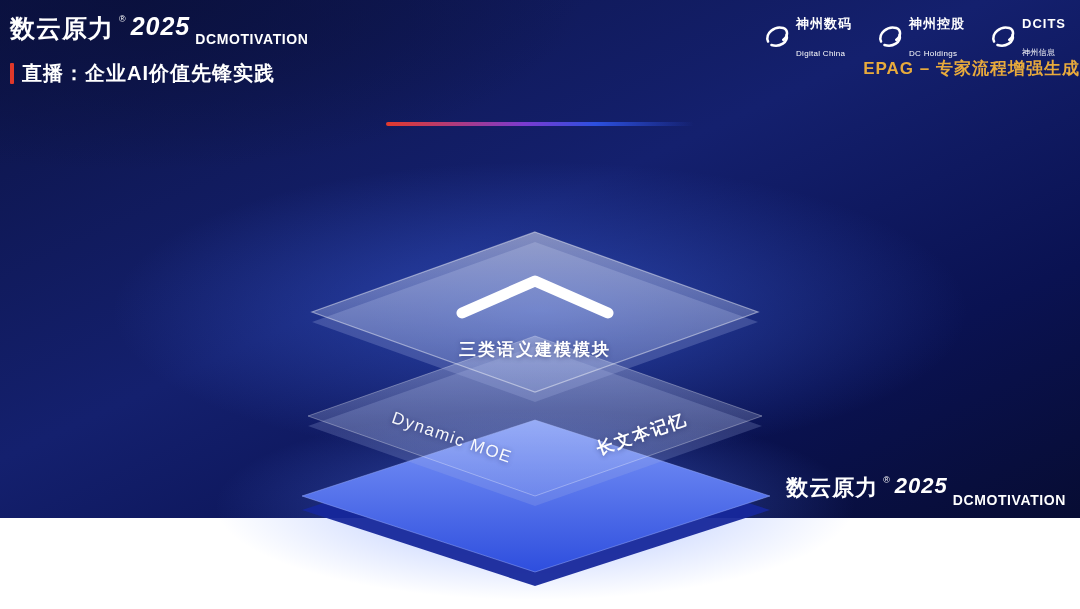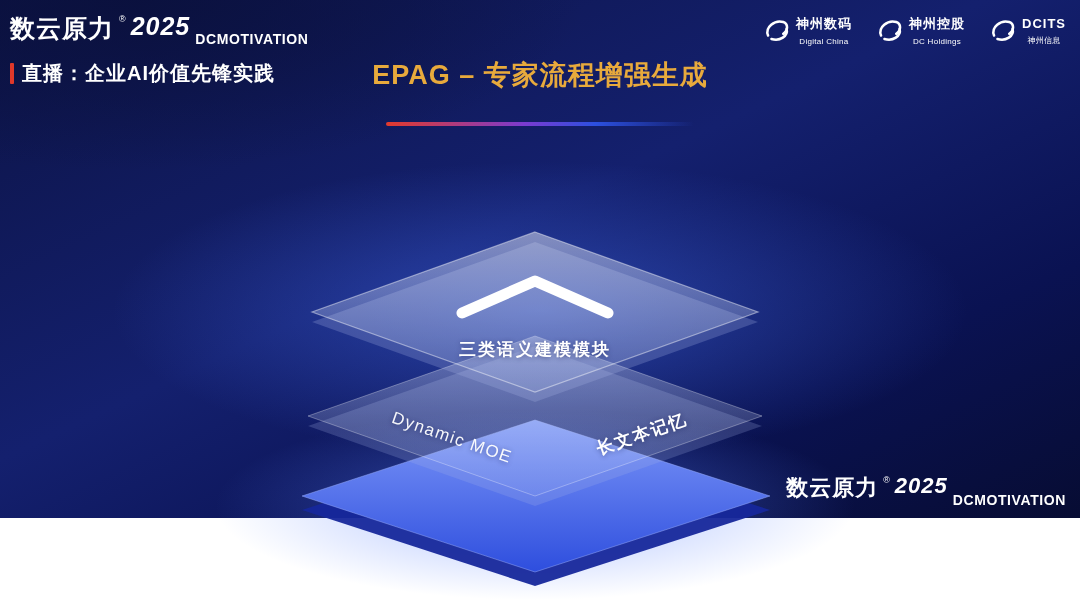--- a/index.html
+++ b/index.html
@@ -27,30 +27,30 @@
   .brand .bsub { display:flex; flex-direction:row; font-size:14px; font-weight:bold;
                  letter-spacing:0.6px; line-height:1.15; margin-top:19px; }
   .brand-br .bname, .brand-br .byear { font-size:22px; }
 
   
   .live { position:absolute; left:10px; top:60px; display:flex; align-items:center; gap:8px;
           font-size:20px; font-weight:bold; letter-spacing:1px;justify-content:flex-end; }
   .live .bar { width:4px; height:21px; background:#e0382a; border-radius:1px; }
 
   
-  .partners { position:absolute; right:14px; top:15px; display:flex; gap:24px;text-align:center; }
+  .partners { position:absolute; right:14px; top:15px; display:flex; gap:24px; }
   .partner { display:flex; align-items:center; gap:6px; }
   .partner .ptxt { display:flex; flex-direction:column; }
   .partner .pname { font-size:13px; font-weight:bold; letter-spacing:1px; }
-  .partner .psub { font-size:8px; letter-spacing:0.3px; margin-top:4px; }
+  .partner .psub { font-size:8px; letter-spacing:0.3px; margin-top:16px; }
   .swoosh svg { display:block; }
 
   
-  .epag-title { position:absolute; top:57px; left:0; width:100%; text-align:center;
-                font-size:27px; font-weight:bold; color:#e8aa3c; letter-spacing:1px; }
+  .epag-title { position:absolute; top:57px; left:0; width:100%; text-align:right;
+                font-size:17px; font-weight:bold; color:#e8aa3c; letter-spacing:1px; }
   .divider { position:absolute; top:122px; left:50%; transform:translateX(-50%);
              width:308px; height:4px; border-radius:2px;
              background:linear-gradient(90deg,#e23a2c 0%,#7a3bd0 45%,#2c50e0 68%,rgba(44,80,224,0) 100%); }
   .en-title { position:absolute; top:148px; left:0; width:100%; text-align:center;
               font-size:34px; font-weight:500; letter-spacing:0.5px; color:#f4f6ff; }
   .en-title .word { margin-right:14px; }
   .en-title .word:last-child { margin-right:0; }
   .en-title .cap { color:#e8aa3c; }
 
   

